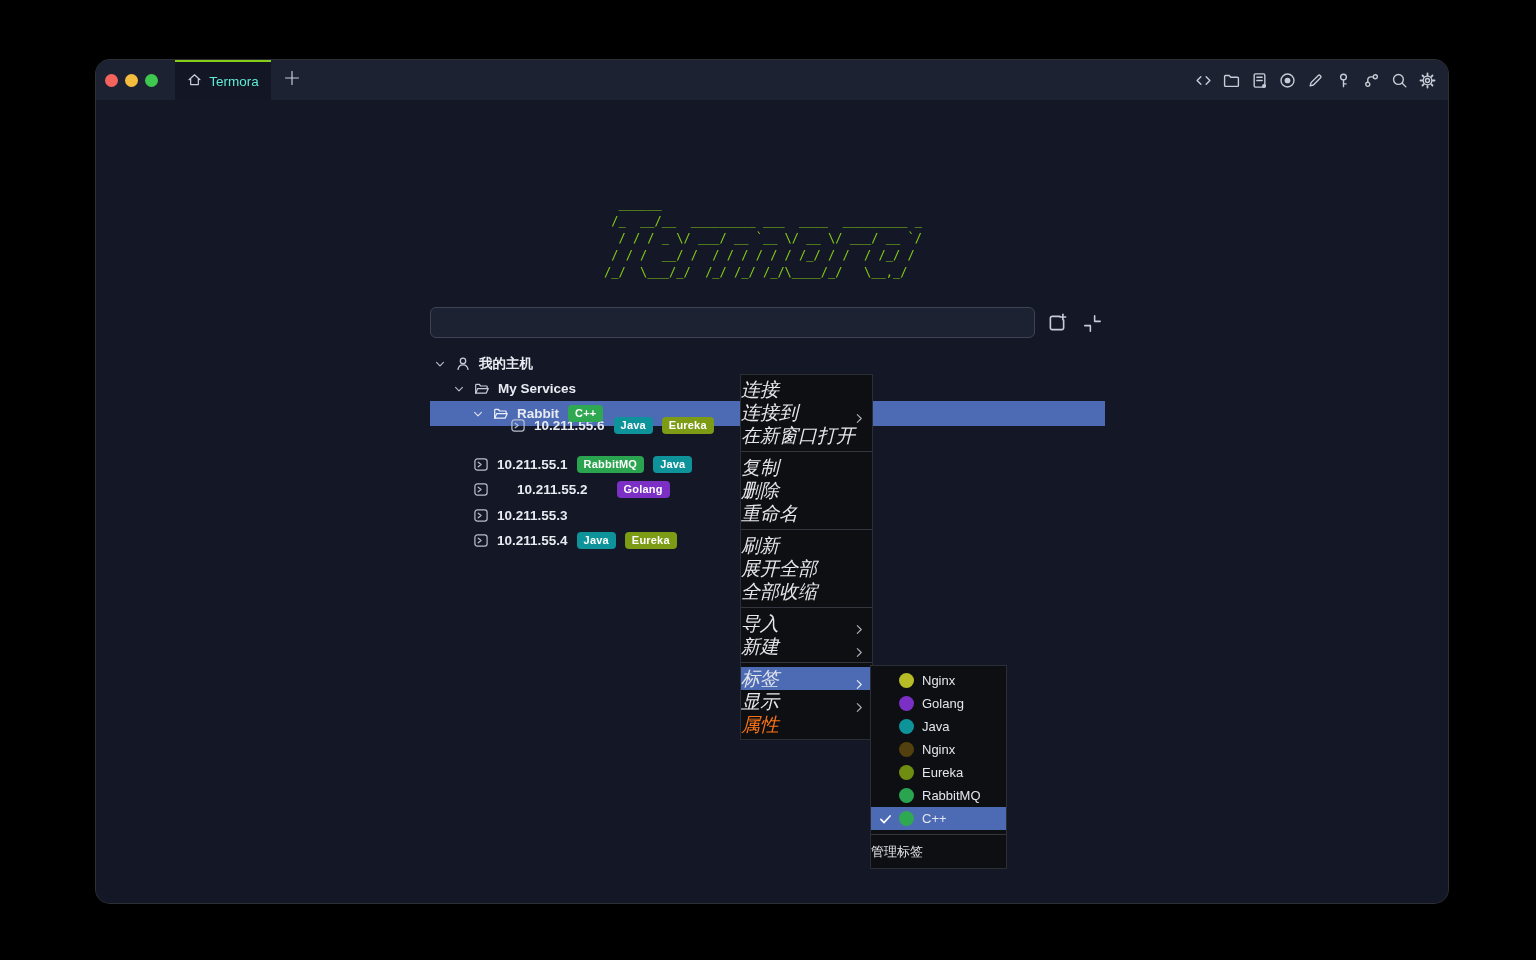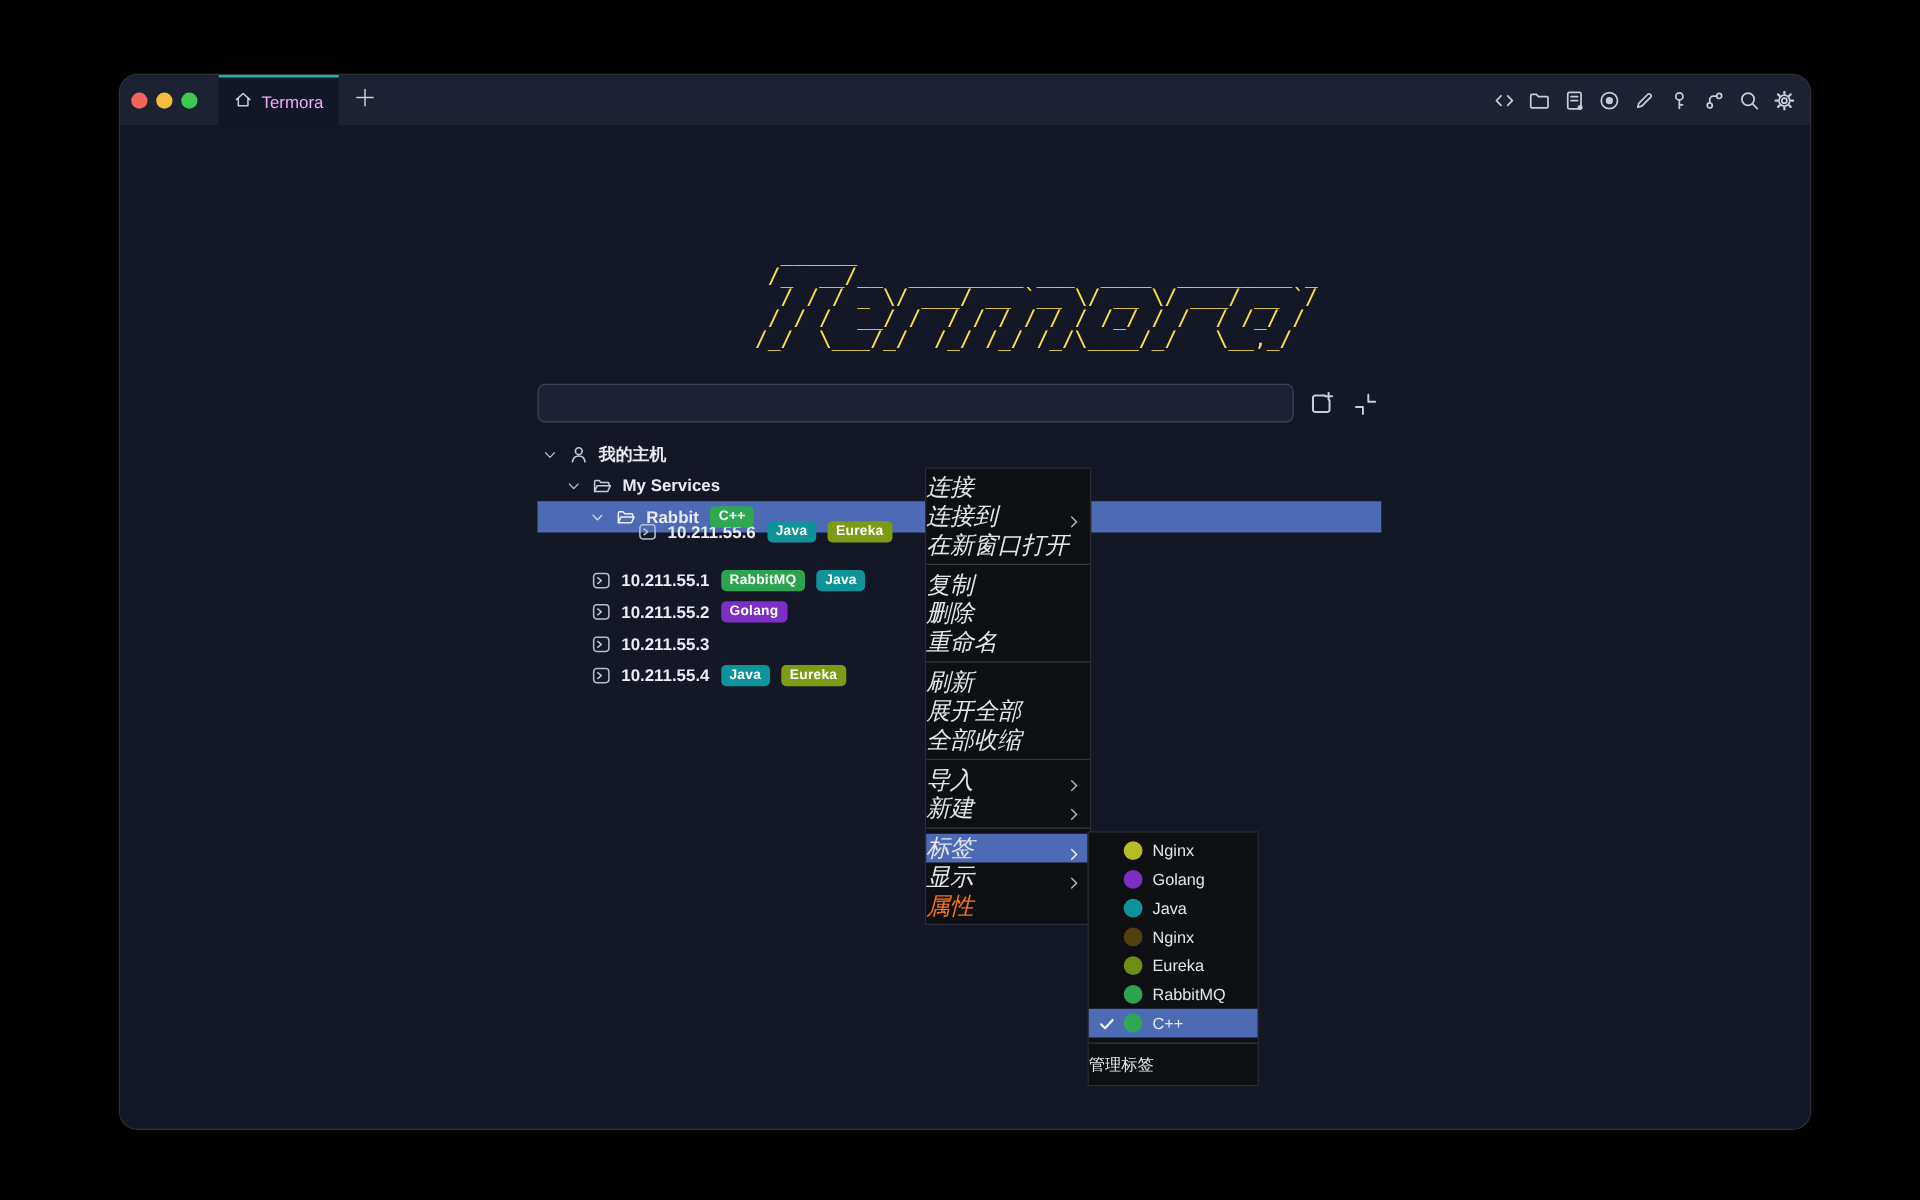--- a/index.html
+++ b/index.html
@@ -10,32 +10,32 @@
   
   .window { position:absolute; left:96px; top:60px; width:1352px; height:843px;
             background:#141826; border-radius:14px; overflow:hidden;
             box-shadow:0 0 0 1px #2e3036, 0 14px 50px rgba(0,0,0,.85); }
 
   
   .titlebar { position:absolute; left:0; top:0; width:100%; height:40px; background:#1d2232; }
   .lights { position:absolute; left:9px; top:0; height:40px; display:flex; align-items:center; gap:7px; }
   .light { width:13px; height:13px; border-radius:50%; }
   .tab { position:absolute; left:79px; top:0; width:96px; height:40px; background:#131725;
-         border-top:2px solid #14b8a6; display:flex; align-items:center; justify-content:center;
-         gap:7px; color:#f0abfc; font-size:13.5px; }
+         border-top:2px solid #84cc16; display:flex; align-items:center; justify-content:center;
+         gap:7px; color:#5eead4; font-size:13.5px; }
   .newtab { position:absolute; left:182px; top:0; width:28px; height:40px; display:flex;
             align-items:center; justify-content:center; }
   .tb-icons { position:absolute; right:12px; top:0; height:40px; display:flex; align-items:center; gap:11px; }
   .tbi { width:17px; height:17px; display:flex; align-items:center; justify-content:center; }
   svg.ic { stroke:#c7ccd7; fill:none; stroke-width:1.3; stroke-linecap:round; stroke-linejoin:round; }
 
   
   .content { position:absolute; left:0; top:40px; width:100%; height:803px; background:#141826; }
   .logo { position:absolute; left:508px; top:96px; font-family:"DejaVu Sans Mono", monospace;
-          font-size:17px; line-height:17px; color:#fde047; white-space:pre; }
+          font-size:12px; line-height:17px; color:#84cc16; white-space:pre; }
   .connectbar { position:absolute; left:334px; top:207px; width:605px; height:31px;
                 background:#1c2232; border:1px solid #3e4456; border-radius:6px;
                 color:#e8ebf1; font-size:13px; padding:0 10px; outline:none; }
   .bar-btn { position:absolute; top:210px; width:26px; height:26px; display:flex;
              align-items:center; justify-content:center; }
 
   
   .tree-row { position:absolute; height:25px; display:flex; align-items:center;
               color:#e8ebf1; font-size:13.5px; font-weight:600; }
   .chev { width:12px; height:12px; margin-right:9px; display:flex; align-items:center; }
@@ -242,21 +242,21 @@
           <svg class="ic" width="16" height="15" viewBox="0 0 16 16" style="stroke:#b9bfca">
               <rect x="1.5" y="2" width="13" height="12" rx="2.6"></rect>
               <polyline points="5,5.5 8.1,8 5,10.5"></polyline>
             </svg>
         </span>
         <span>10.211.55.1</span>
         <span class="badge" style="background: rgb(42, 164, 78);">RabbitMQ</span>
         <span class="badge" style="background: rgb(15, 147, 155);">Java</span>
       </div>
 
-      <div class="tree-row" style="left:377px; top:377px;">
+      <div class="tree-row" style="left:377px; top:377px;gap:20px;">
         <span class="rowic">
           <svg class="ic" width="16" height="15" viewBox="0 0 16 16" style="stroke:#b9bfca">
               <rect x="1.5" y="2" width="13" height="12" rx="2.6"></rect>
               <polyline points="5,5.5 8.1,8 5,10.5"></polyline>
             </svg>
         </span>
         <span>10.211.55.2</span>
         <span class="badge" style="background: rgb(124, 47, 196);">Golang</span>
       </div>
 

